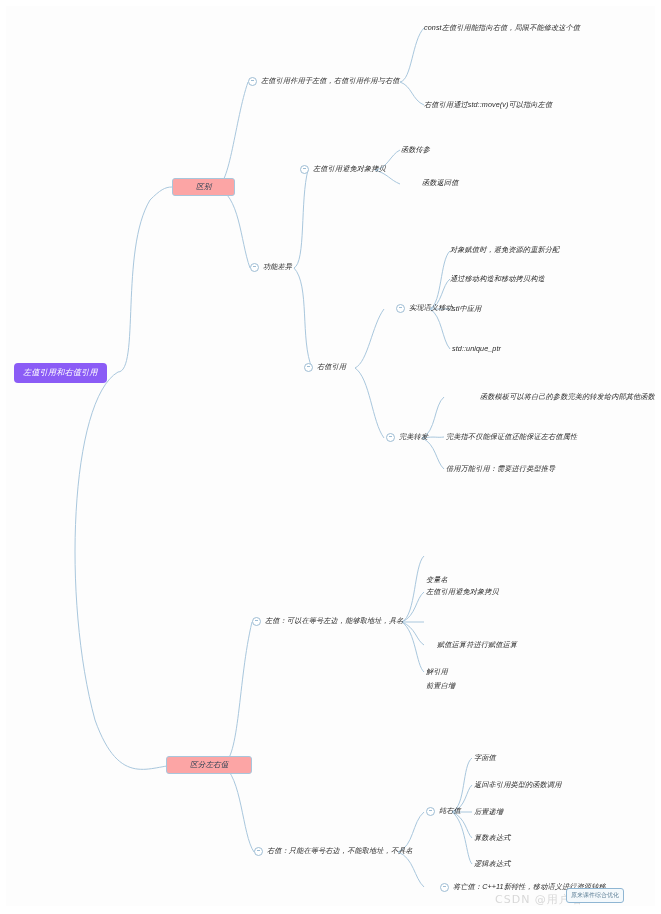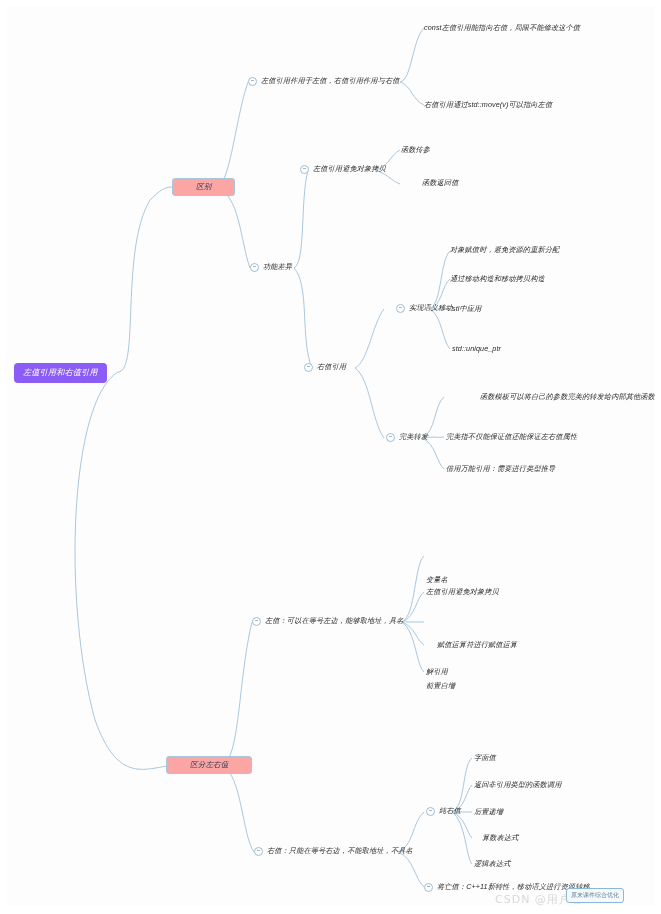--- a/index.html
+++ b/index.html
@@ -238,28 +238,28 @@
   </div>
   <div class="node plain" style="left:474px;top:753px;">
     <span class="txt">字面值</span>
   </div>
   <div class="node plain" style="left:474px;top:780px;text-align:right;">
     <span class="txt">返回非引用类型的函数调用</span>
   </div>
   <div class="node plain" style="left:474px;top:807px;">
     <span class="txt">后置递增</span>
   </div>
-  <div class="node plain" style="left:474px;top:833px;margin-left:8px;">
+  <div class="node plain" style="left:474px;top:833px;">
     <span class="txt">算数表达式</span>
   </div>
   <div class="node plain" style="left:474px;top:859px;">
     <span class="txt">逻辑表达式</span>
   </div>
 
-  <div class="node plain" style="left:424px;top:882px;">
+  <div class="node plain" style="left:440px;top:882px;">
     <span class="bullet"></span><span class="txt">将亡值：C++11新特性，移动语义进行资源转移</span>
   </div>
 
   <div class="watermark">CSDN @用户名</div>
   <div class="corner-btn">原来课件综合优化</div>
 
   <div class="frame-top"></div>
   <div class="frame-bottom"></div>
   <div class="frame-left"></div>
   <div class="frame-right"></div>

